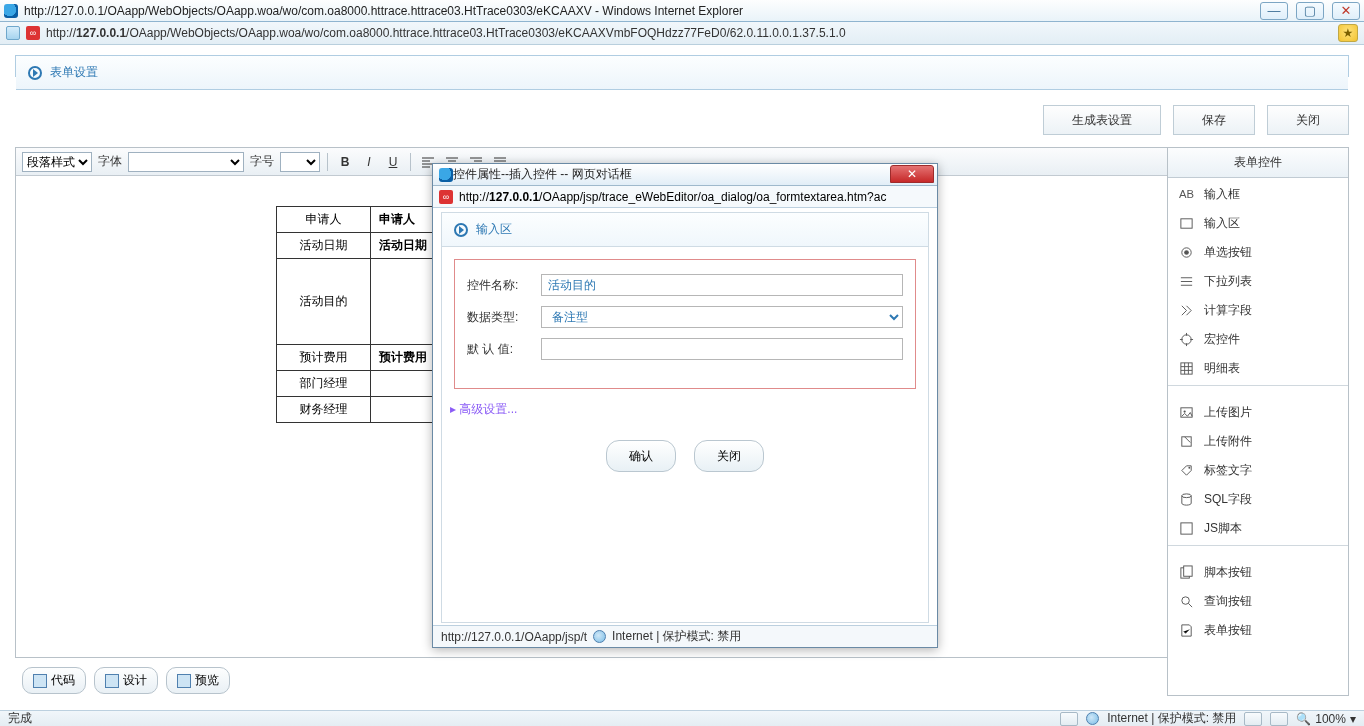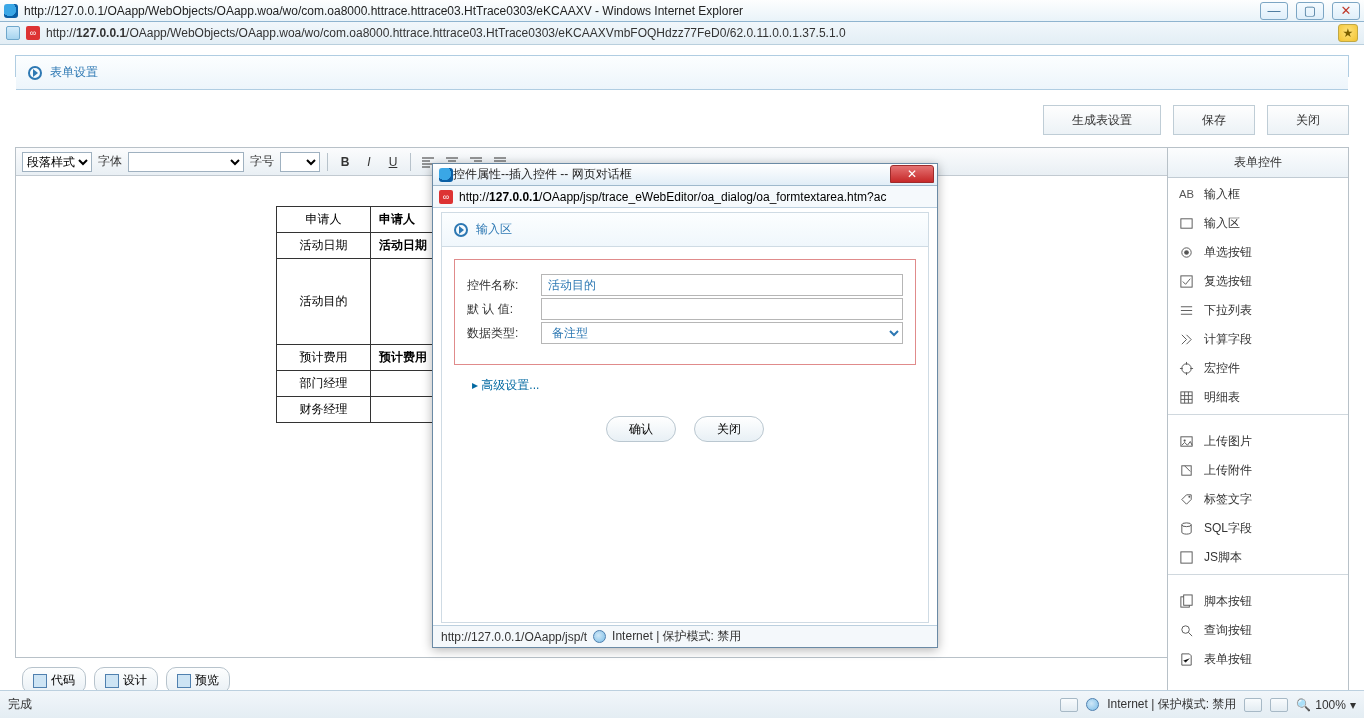--- a/index.html
+++ b/index.html
@@ -52,30 +52,30 @@
 
 .dialog{position:absolute;left:432px;top:163px;width:506px;height:485px;background:#fff;border:1px solid #6a8aa5;box-shadow:0 2px 10px rgba(0,0,0,.3)}
 .dlg-t{height:22px;background:linear-gradient(#ffffff,#e2eef7);border-bottom:1px solid #9fb9cc;display:flex;align-items:center;padding:0 0 0 6px;gap:0;color:#222}
 .dlg-t .ie-icon{width:14px;height:14px;border-radius:3px;background:radial-gradient(circle at 40% 40%,#3aa7e6 55%,#0a5fa5 56%)}
 .dlg-t .dclose{margin-left:auto;width:44px;height:18px;background:linear-gradient(#e57373,#c62828);border:1px solid #9e2b2b;border-radius:3px 3px 0 0;color:#fff;display:flex;align-items:center;justify-content:center;font-size:12px;margin-right:3px;margin-top:-2px}
 .dlg-a{height:22px;border-bottom:1px solid #bcd0df;display:flex;align-items:center;padding:0 6px;gap:6px;background:#f5f9fc}
 .dlg-a .favicon{width:14px;height:14px;background:#d33;color:#fff;font-size:9px;display:flex;align-items:center;justify-content:center;border-radius:2px}
 .dlg-body{position:absolute;left:8px;right:8px;top:48px;bottom:24px;border:1px solid #cfdbe4;background:#fff}
 .dlg-sec{height:34px;border-bottom:1px solid #cfdbe4;display:flex;align-items:center;padding:0 12px;gap:8px;color:#2d78b3;background:linear-gradient(#fcfeff,#f0f7fc)}
 .dlg-form{margin:12px;border:1px solid #e08b8b;padding:14px 12px 18px}
-.frow{display:flex;align-items:center;margin-bottom:2px}
+.frow{display:flex;align-items:center;margin-bottom:10px}
 .frow label{width:74px;color:#333;text-align:left}
 .frow input,.frow select{flex:1;height:22px;border:1px solid #b6b6b6;padding:0 6px;color:#2d78b3;background:#fff}
-.adv{margin:6px 30px;color:#0369a1;cursor:pointer}
+.adv{margin:6px 8px;color:#8b5cf6;cursor:pointer}
 .dlg-btns{display:flex;justify-content:center;gap:18px;margin-top:22px}
-.dbtn{min-width:70px;height:26px;border:1px solid #bac7d0;background:linear-gradient(#ffffff,#e8f0f5);border-radius:13px;display:flex;align-items:center;justify-content:center;cursor:pointer}
+.dbtn{min-width:70px;height:32px;border:1px solid #bac7d0;background:linear-gradient(#ffffff,#e8f0f5);border-radius:13px;display:flex;align-items:center;justify-content:center;cursor:pointer}
 .dlg-status{position:absolute;left:0;right:0;bottom:0;height:22px;border-top:1px solid #bcd0df;background:#f4f8fb;display:flex;align-items:center;padding:0 8px;color:#333;gap:6px}
 .globe{width:13px;height:13px;border-radius:50%;border:1px solid #4f80af;background:radial-gradient(circle at 40% 40%,#cfe7f7,#7abde7)}
 
-.status{position:absolute;left:0;right:0;bottom:8px;height:28px;border-top:1px solid #bcd0df;background:linear-gradient(#f1f6fa,#e4edf3);display:flex;align-items:center;padding:0 8px;color:#333}
+.status{position:absolute;left:0;right:0;bottom:0;height:16px;border-top:1px solid #bcd0df;background:linear-gradient(#f1f6fa,#e4edf3);display:flex;align-items:center;padding:0 8px;color:#333}
 .status .r{margin-left:auto;display:flex;align-items:center;gap:8px}
 .status .chip{width:18px;height:14px;border:1px solid #a7b9c6;background:linear-gradient(#f8fbfd,#e3ecf2);border-radius:2px}
 .status .zoom{display:flex;align-items:center;gap:4px}
 .scrollbar-v{position:absolute;right:0;top:0;bottom:0;width:16px;background:#edf2f6;border-left:1px solid #cfd7dd}
 .scrollbar-v .sbtn{height:16px;border-bottom:1px solid #cfd7dd;display:flex;align-items:center;justify-content:center;font-size:9px;color:#6b7b87;background:linear-gradient(#fafcfd,#e3ebf0)}
 .scrollbar-v .sbtn.dn{position:absolute;bottom:0;left:0;right:0;border-top:1px solid #cfd7dd;border-bottom:none}
 </style>
 </head>
 <body>
 
@@ -231,29 +231,20 @@
             <svg viewBox="0 0 16 16">
               <circle cx="8" cy="8" r="5" fill="none" stroke="#555"></circle>
               <circle cx="8" cy="8" r="2.5" fill="#555"></circle>
             </svg>
           </span>
           <span>单选按钮</span>
         </div>
         <div class="side-item">
           <span class="si-icon">
             <svg viewBox="0 0 16 16">
-              <rect x="2" y="2" width="12" height="12" fill="none" stroke="#555"></rect>
-              <path d="M4 8l3 3 5-6" fill="none" stroke="#555"></path>
-            </svg>
-          </span>
-          <span>复选按钮</span>
-        </div>
-        <div class="side-item">
-          <span class="si-icon">
-            <svg viewBox="0 0 16 16">
               <path stroke="#555" d="M2 4h12M2 8h12M2 12h12"></path>
             </svg>
           </span>
           <span>下拉列表</span>
         </div>
         <div class="side-item">
           <span class="si-icon">
             <svg viewBox="0 0 16 16">
               <path stroke="#555" d="M3 3l5 5-5 5M8 3l5 5-5 5" fill="none"></path>
             </svg>
@@ -374,26 +365,26 @@
     <div class="dlg-sec">
       <span class="arrow-c"></span>
       <span>输入区</span>
     </div>
     <div class="dlg-form">
       <div class="frow">
         <label>控件名称:</label>
         <input value="活动目的" style="">
       </div>
       <div class="frow">
+        <label>数据类型:</label>
+        <select><option>备注型</option></select>
+      </div>
+      <div class="frow">
         <label>默 认 值:</label>
         <input value="" style="">
-      </div>
-      <div class="frow">
-        <label>数据类型:</label>
-        <select><option>备注型</option></select>
       </div>
     </div>
     <div class="adv">▸ <span>高级设置...</span></div>
     <div class="dlg-btns">
       <div class="dbtn">
           <span>确认</span>
         </div>
       <div class="dbtn">
           <span>关闭</span>
         </div>

